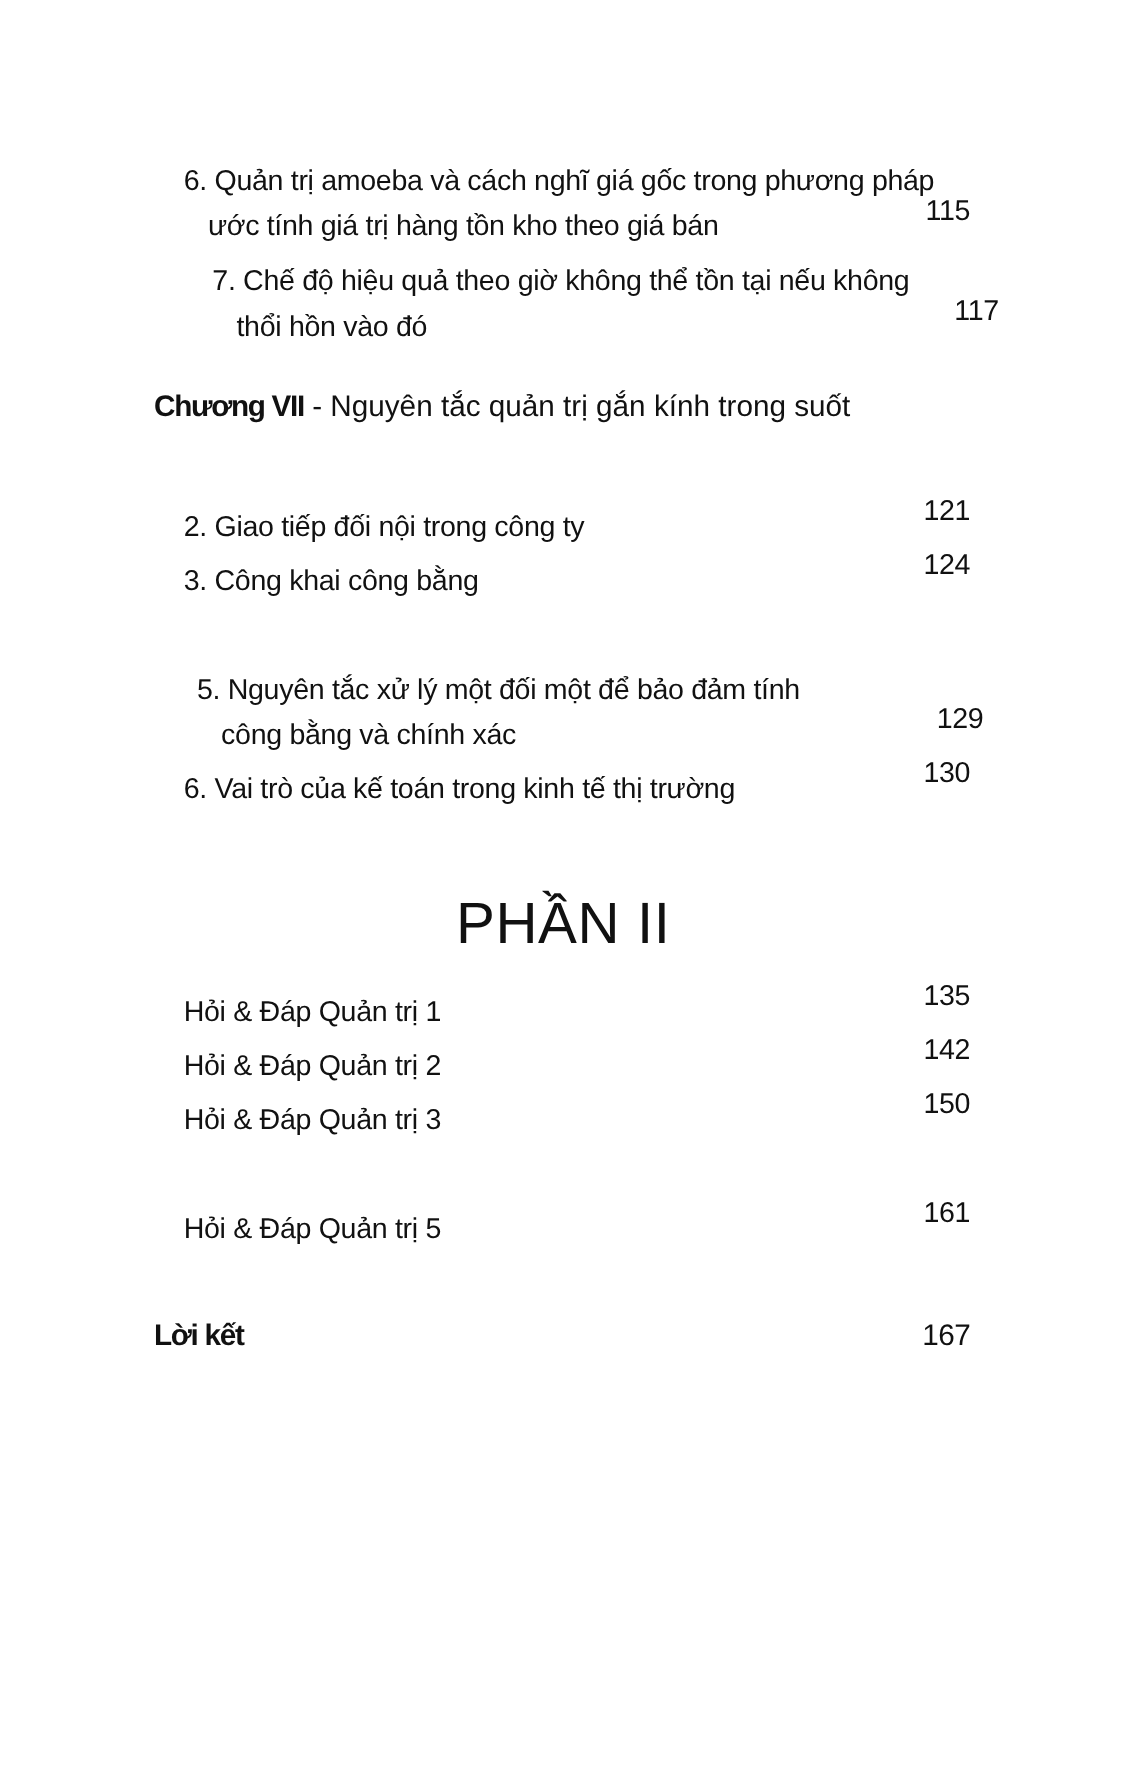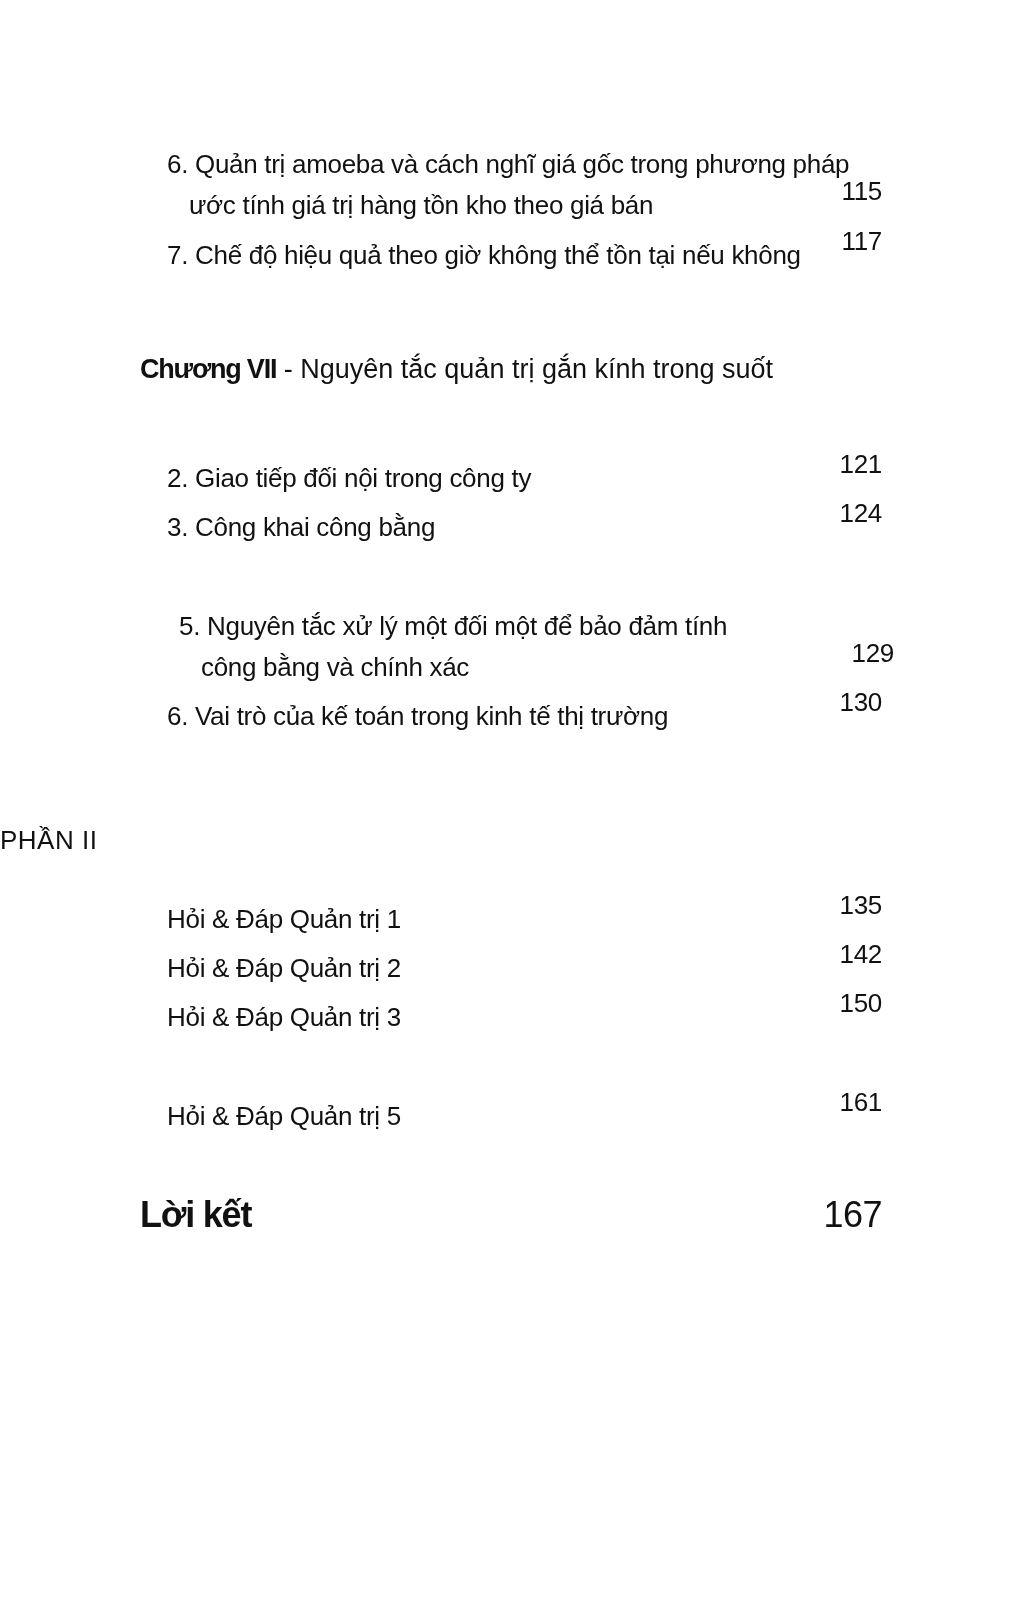--- a/index.html
+++ b/index.html
@@ -56,29 +56,30 @@
       font-stretch: condensed;
     }
     .heading .chap-title {
       font-weight: normal;
       font-size: 27px;
     }
     .part-title {
       position: absolute;
       left: 0;
       width: 1024px;
-      font-size: 26px;
+      text-align: center;
+      font-size: 53px;
       line-height: 50px;
       letter-spacing: 0.5px;
     }
     .closing {
       position: absolute;
       left: 140px;
       width: 742px;
-      font-size: 36px;
+      font-size: 27px;
       line-height: 41px;
     }
     .closing .closing-label {
       font-weight: bold;
       letter-spacing: -1.2px;
     }
     .closing .page-no {
       position: absolute;
       right: 0;
       top: 0;
@@ -89,22 +90,23 @@
 <body>
 
 <div class="page">
 
   <div class="entry" style="top:144px;">
     <span class="line">6. Quản trị amoeba và cách nghĩ giá gốc trong phương pháp</span>
     <span class="line cont">ước tính giá trị hàng tồn kho theo giá bán</span>
     <span class="page-no">115</span>
   </div>
 
-  <div class="entry" style="top:235px;">
+  <div class="entry" style="top:235px;margin-left:26px;">
     <span class="line">7. Chế độ hiệu quả theo giờ không thể tồn tại nếu không</span>
+    <span class="line cont">thổi hồn vào đó</span>
     <span class="page-no">117</span>
   </div>
 
   <div class="heading" style="top:349px;">
     <span class="chap-label">Chương VII</span><span class="chap-title"> - </span><span class="chap-title">Nguyên tắc quản trị gắn kính trong suốt</span>
   </div>
 
 
   <div class="entry" style="top:458px;">
     <span class="line">2. Giao tiếp đối nội trong công ty</span>

